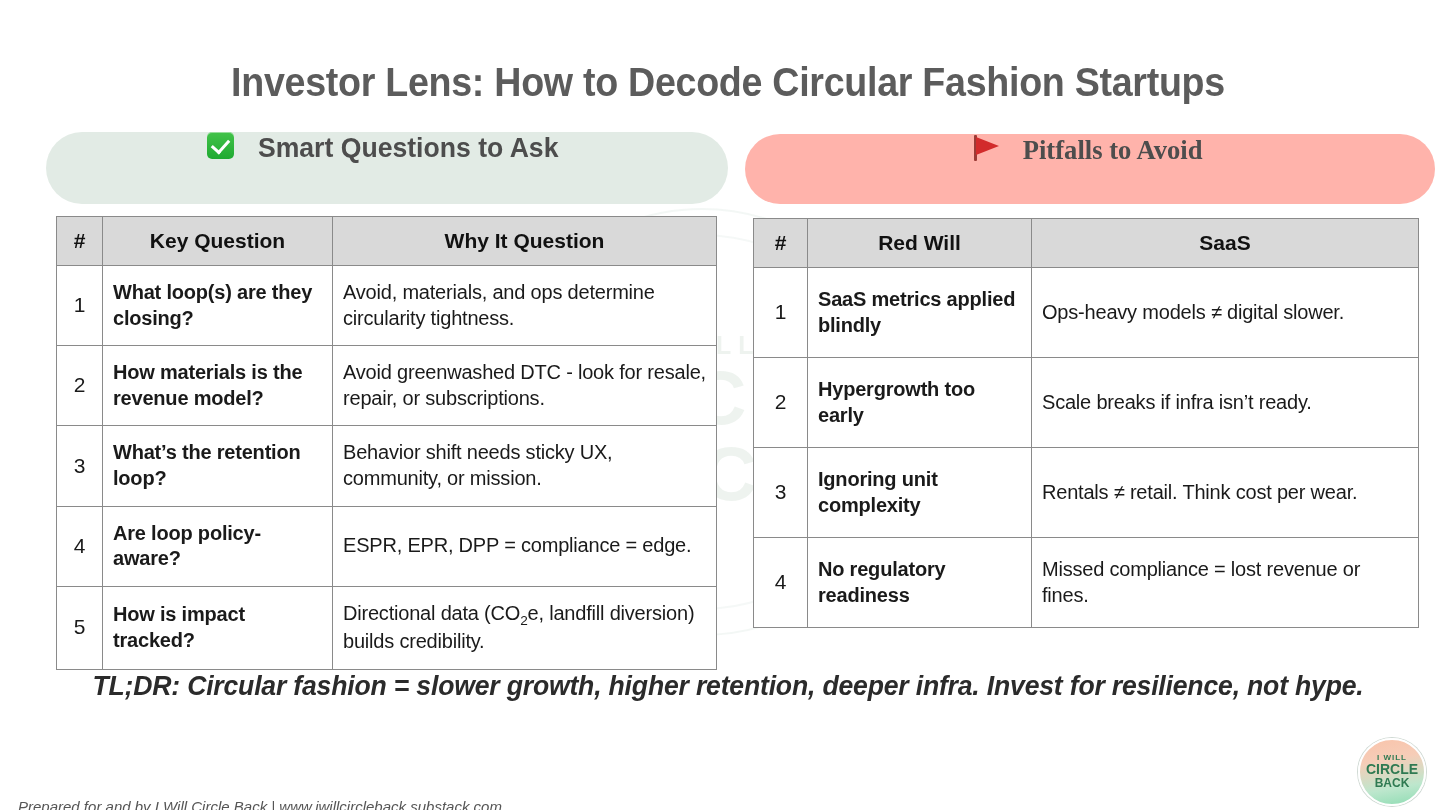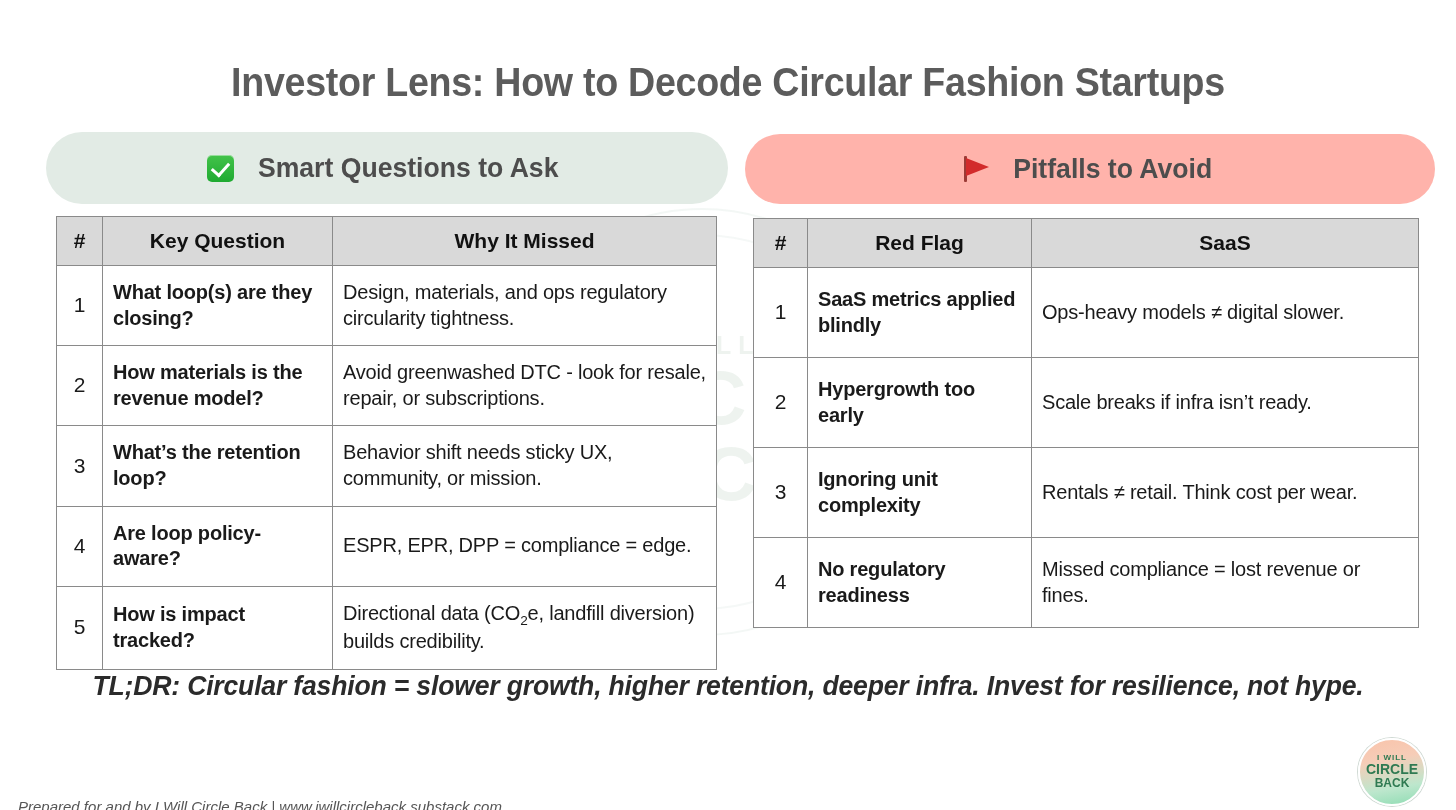--- a/index.html
+++ b/index.html
@@ -79,21 +79,21 @@
     transform: scaleX(0.94);
     z-index: 3;
     white-space: nowrap;
   }
 
   
   .pill {
     position: absolute;
     border-radius: 38px;
     display: flex;
-    align-items: center;
+    align-items: flex-start;
     justify-content: center;
     gap: 16px;
     font-size: 28px;
     font-weight: 800;
     color: #4d4d4d;
     z-index: 3;
   }
   .pill .pill-label { transform: scaleX(0.95); white-space: nowrap; }
   #pill-left {
     left: 46px;
@@ -101,20 +101,21 @@
     width: 682px;
     height: 72px;
     background: #e2ebe5;
   }
   #pill-right {
     left: 745px;
     top: 134px;
     width: 690px;
     height: 70px;
     background: #ffb3ab;
+    font-family: Liberation Serif, serif;
   }
 
   .emoji-check {
     width: 27px;
     height: 27px;
     border-radius: 5px;
     background: linear-gradient(180deg,#43c34a,#1faa31);
     position: relative;
     flex: 0 0 auto;
     box-shadow: inset 0 1px 0 rgba(255,255,255,.45);
@@ -303,28 +304,28 @@
   <table>
     <colgroup>
       <col class="c-num">
         <col class="c-key">
         <col class="c-why">
     </colgroup>
     <thead>
       <tr>
         <th>#</th>
         <th>Key Question</th>
-        <th>Why It Missed</th>
+        <th>Why It Question</th>
       </tr>
     </thead>
     <tbody>
       <tr>
         <td class="num">1</td>
         <td class="key">What loop(s) are they closing?</td>
-        <td class="why">Design, materials, and ops regulatory circularity tightness.</td>
+        <td class="why">Avoid, materials, and ops determine circularity tightness.</td>
       </tr>
       <tr>
         <td class="num">2</td>
         <td class="key">How materials is the revenue model?</td>
         <td class="why">Avoid greenwashed DTC - look for resale, repair, or subscriptions.</td>
       </tr>
       <tr>
         <td class="num">3</td>
         <td class="key">What’s the retention loop?</td>
         <td class="why">Behavior shift needs sticky UX, community, or mission.</td>
@@ -346,21 +347,21 @@
 <div class="tbl-wrap" id="tbl-right">
   <table>
     <colgroup>
       <col class="c-num">
         <col class="c-key">
         <col class="c-why">
     </colgroup>
     <thead>
       <tr>
         <th>#</th>
-        <th>Red Flag</th>
+        <th>Red Will</th>
         <th>SaaS</th>
       </tr>
     </thead>
     <tbody>
       <tr>
         <td class="num">1</td>
         <td class="key">SaaS metrics applied blindly</td>
         <td class="why">Ops-heavy models ≠ digital slower.</td>
       </tr>
       <tr>

